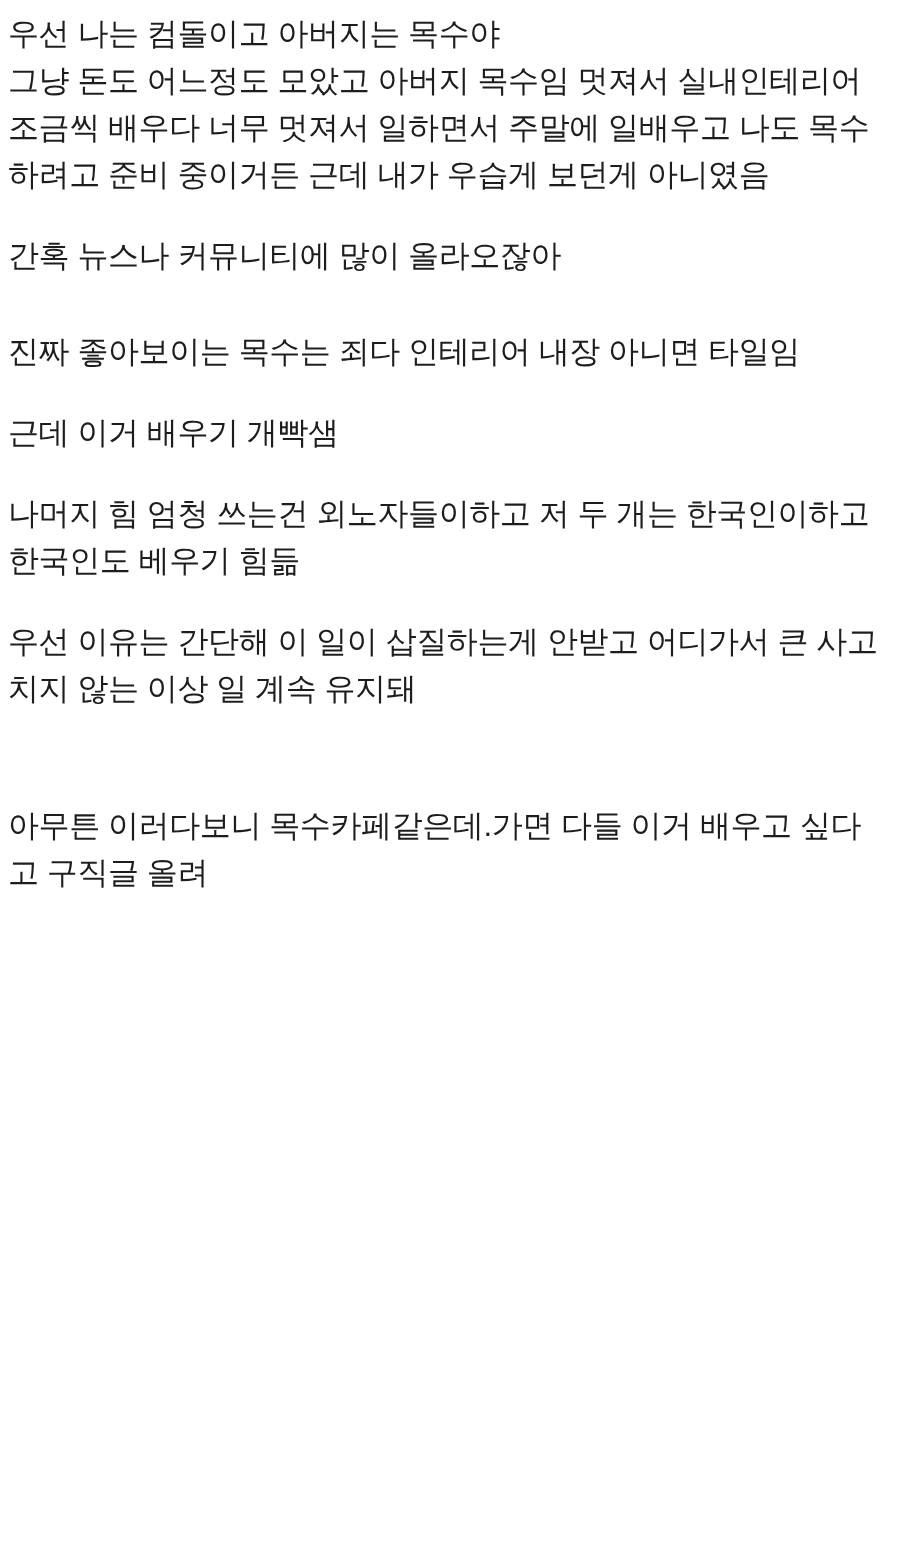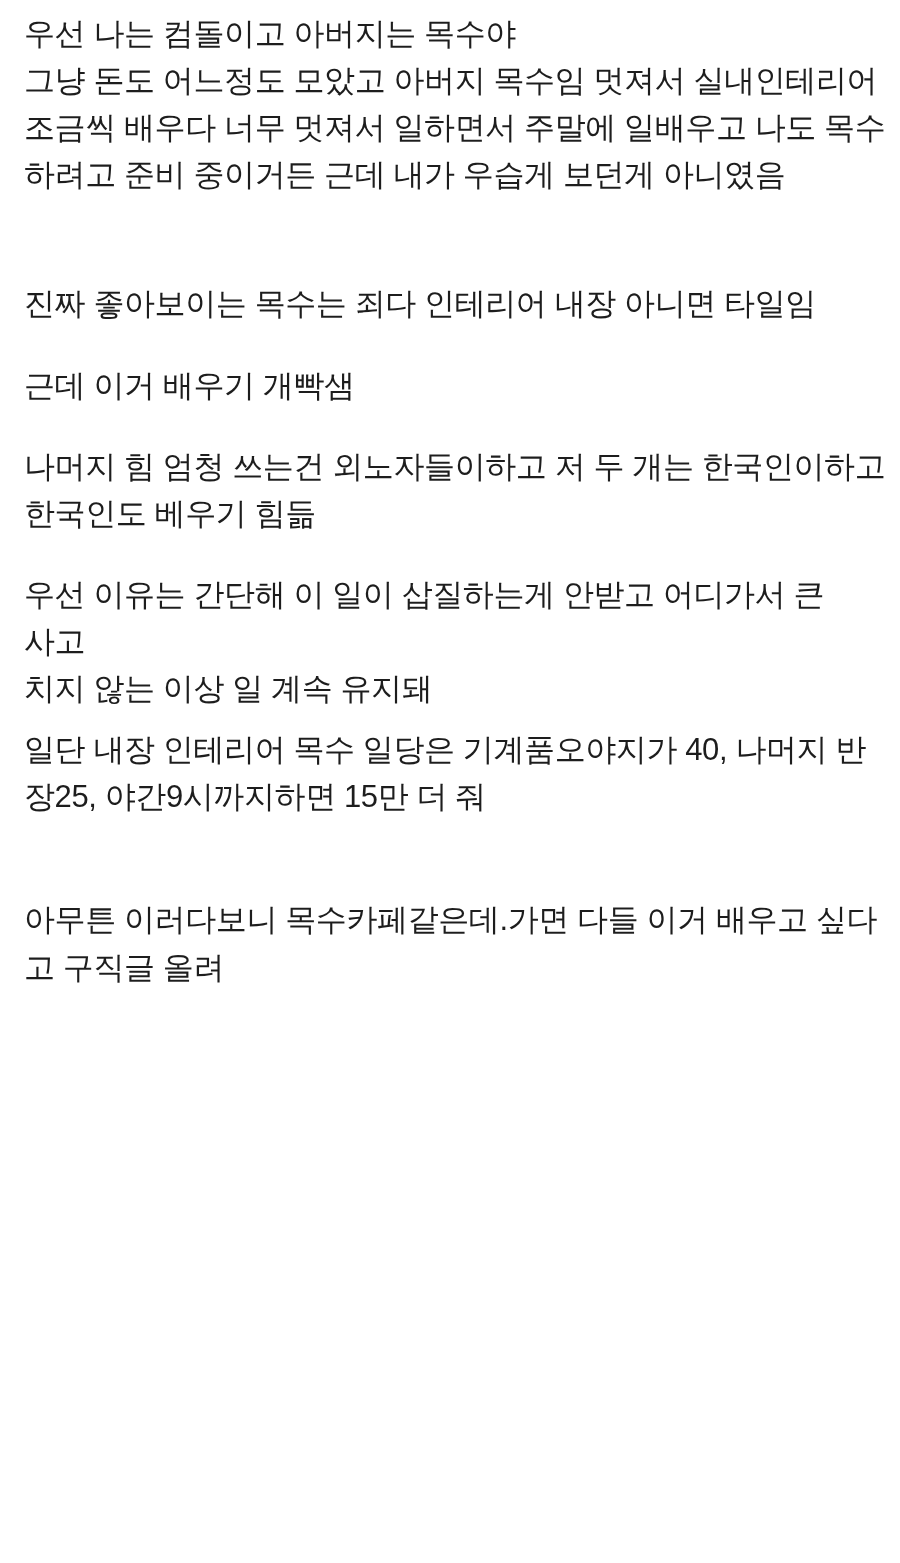--- a/index.html
+++ b/index.html
@@ -9,21 +9,21 @@
   }
   body {
     width: 900px;
     min-height: 1563px;
     font-family: "Liberation Sans", "DejaVu Sans", sans-serif;
     color: #1a1a1a;
   }
   .post {
     box-sizing: border-box;
     width: 900px;
-    padding: 10px 8px 18px 24px;
+    padding: 10px 8px 18px 8px;
   }
   .para {
     font-size: 31px;
     line-height: 1.52;
     letter-spacing: -0.4px;
     color: #1d1d1d;
     margin: 0;
     word-break: keep-all;
     white-space: pre-wrap;
   }
@@ -35,40 +35,39 @@
 <body>
 
 <div class="post">
 
   <p class="para">우선 나는 컴돌이고 아버지는 목수야
 그냥 돈도 어느정도 모았고 아버지 목수임 멋져서 실내인테리어
 조금씩 배우다 너무 멋져서 일하면서 주말에 일배우고 나도 목수
 하려고 준비 중이거든 근데 내가 우습게 보던게 아니였음</p>
   <div class="gap-md"></div>
 
+  <p class="para">간혹 뉴스나 커뮤니티에 많이 올라오잖아</p>
   <div class="gap-sm"></div>
 
   <div class="gap-md"></div>
 
   <p class="para">진짜 좋아보이는 목수는 죄다 인테리어 내장 아니면 타일임</p>
   <div class="gap-md"></div>
 
   <p class="para">근데 이거 배우기 개빡샘</p>
   <div class="gap-md"></div>
 
   <p class="para">나머지 힘 엄청 쓰는건 외노자들이하고 저 두 개는 한국인이하고
 한국인도 베우기 힘듦</p>
   <div class="gap-md"></div>
 
   <p class="para">우선 이유는 간단해 이 일이 삽질하는게 안받고 어디가서 큰 사고
 치지 않는 이상 일 계속 유지돼</p>
   <div class="gap-sm"></div>
 
-  <p class="para">일단 내장 인테리어 목수 일당은 기계품오야지가 40, 나머지 반
-장25, 야간9시까지하면 15만 더 줘</p>
   <div class="gap-sm"></div>
 
   <div class="gap-sm"></div>
 
   <div class="gap-lg"></div>
 
   <p class="para">아무튼 이러다보니 목수카페같은데.가면 다들 이거 배우고 싶다
 고 구직글 올려</p>
 
 </div>

